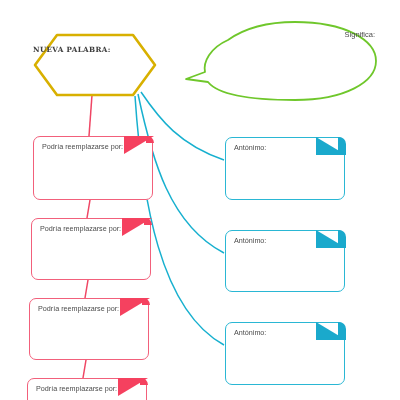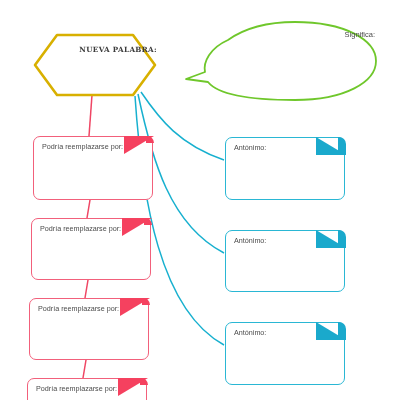--- a/index.html
+++ b/index.html
@@ -28,21 +28,21 @@
     left: 33px;
     top: 33px;
     width: 124px;
     height: 64px;
   }
   .hex-label {
     position: absolute;
     left: 0;
     top: 12px;
     width: 124px;
-    text-align: right;
+    text-align: left;
     font-size: 7.2px;
     letter-spacing: 0.35px;
     font-weight: 700;
     color: #3b3b3b;
     font-family: "DejaVu Serif", serif;
   }
   
   .bubble-label {
     position: absolute;
     left: 215px;

